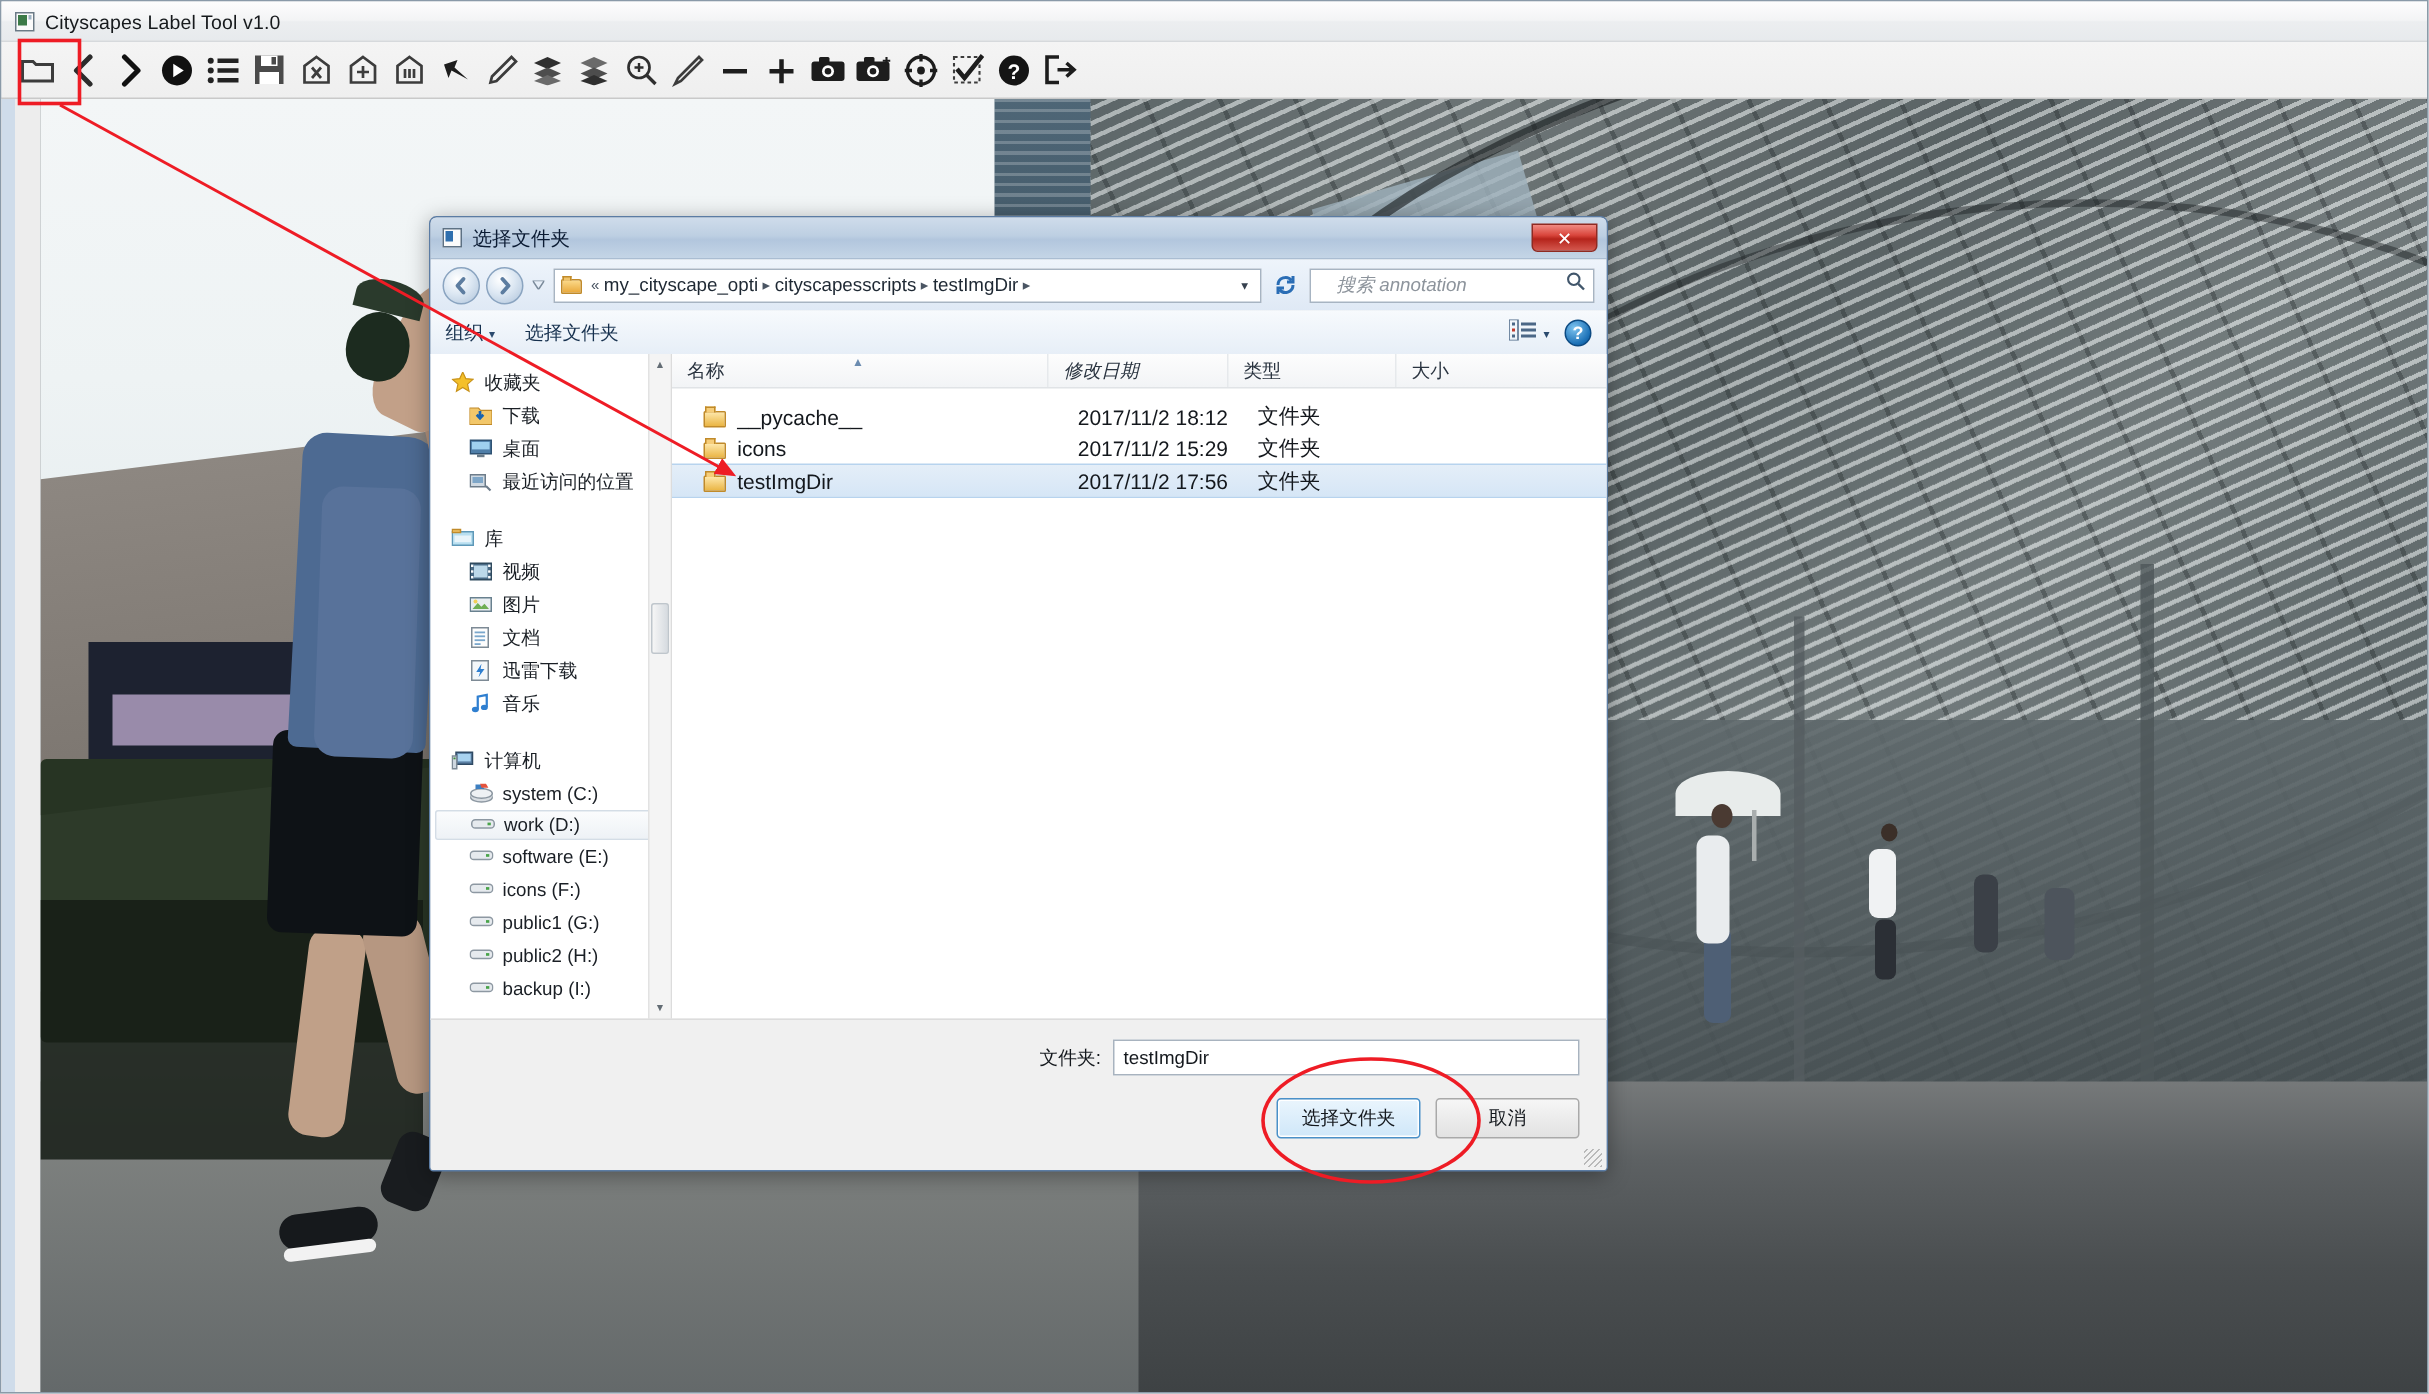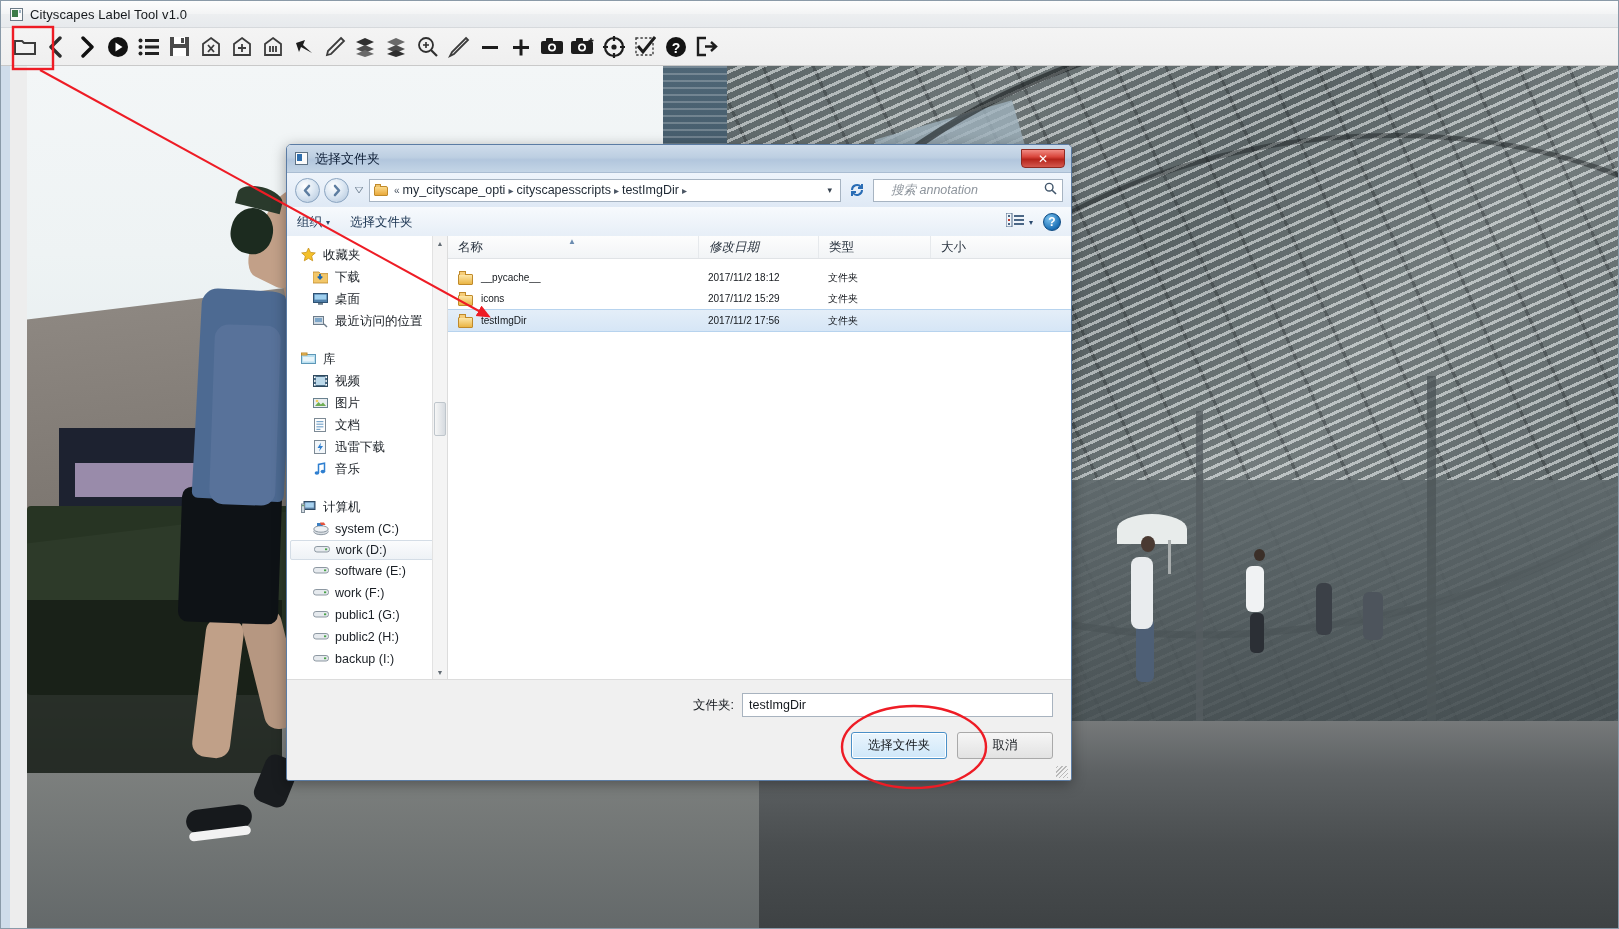--- a/index.html
+++ b/index.html
@@ -157,21 +157,21 @@
   #file-pane{flex:1;position:relative;background:#fff;}
   #col-header{height:22px;display:flex;align-items:center;
      background:linear-gradient(to bottom,#fdfdfd,#f2f4f6);border-bottom:1px solid #e0e3e6;position:relative;text-align:center;}
   .col{font-size:12.5px;color:#2a3440;padding-left:10px;box-sizing:border-box;position:relative;height:100%;display:flex;align-items:center;}
   .col + .col{border-left:1px solid #e6e9ec;}
   .col-name{width:250px;}
   .col-date{width:120px;font-style:italic;}
   .col-type{width:112px;}
   .col-size{width:120px;}
   #sort-caret{position:absolute;left:120px;top:1px;font-size:8px;color:#6b8cb0;}
-  .file-row{display:flex;align-items:center;height:21px;font-size:10px;color:#14181d;}
+  .file-row{display:flex;align-items:center;height:21px;font-size:14px;color:#14181d;justify-content:center;}
   .file-row.selected{background:linear-gradient(to bottom,#e4eef8,#d6e6f6);border-top:1px solid #b7d3ee;border-bottom:1px solid #b7d3ee;}
   .f-name{width:250px;display:flex;align-items:center;gap:7px;padding-left:10px;box-sizing:border-box;}
   .f-date{width:120px;padding-left:10px;box-sizing:border-box;}
   .f-type{width:112px;padding-left:10px;box-sizing:border-box;}
   .f-size{width:120px;}
   .folder-ico{width:16px;height:14px;position:relative;flex:none;}
   .folder-ico::before{content:"";position:absolute;left:0;top:3px;width:15px;height:11px;
      background:linear-gradient(to bottom,#fde6a8,#eab544);border:1px solid #c08a2a;border-radius:1px;box-sizing:border-box;}
   .folder-ico::after{content:"";position:absolute;left:1px;top:0px;width:7px;height:4px;
      background:#f6cd79;border:1px solid #c08a2a;border-bottom:none;box-sizing:border-box;}
@@ -640,21 +640,21 @@
             </span>
             <span>software (E:)</span>
           </div>
           <div class="nav-row indent">
             <span class="nav-ico">
               <svg width="16" height="12" viewBox="0 0 16 12">
                   <rect x="0.5" y="3.5" width="15" height="5.5" rx="2.4" fill="#e6eaee" stroke="#8d98a2"></rect>
                   <rect x="11" y="5.4" width="2.2" height="1.8" fill="#49a349"></rect>
                 </svg>
             </span>
-            <span>work (F:)</span>
+            <span>icons (F:)</span>
           </div>
           <div class="nav-row indent">
             <span class="nav-ico">
               <svg width="16" height="12" viewBox="0 0 16 12">
                   <rect x="0.5" y="3.5" width="15" height="5.5" rx="2.4" fill="#e6eaee" stroke="#8d98a2"></rect>
                   <rect x="11" y="5.4" width="2.2" height="1.8" fill="#49a349"></rect>
                 </svg>
             </span>
             <span>public1 (G:)</span>
           </div>

